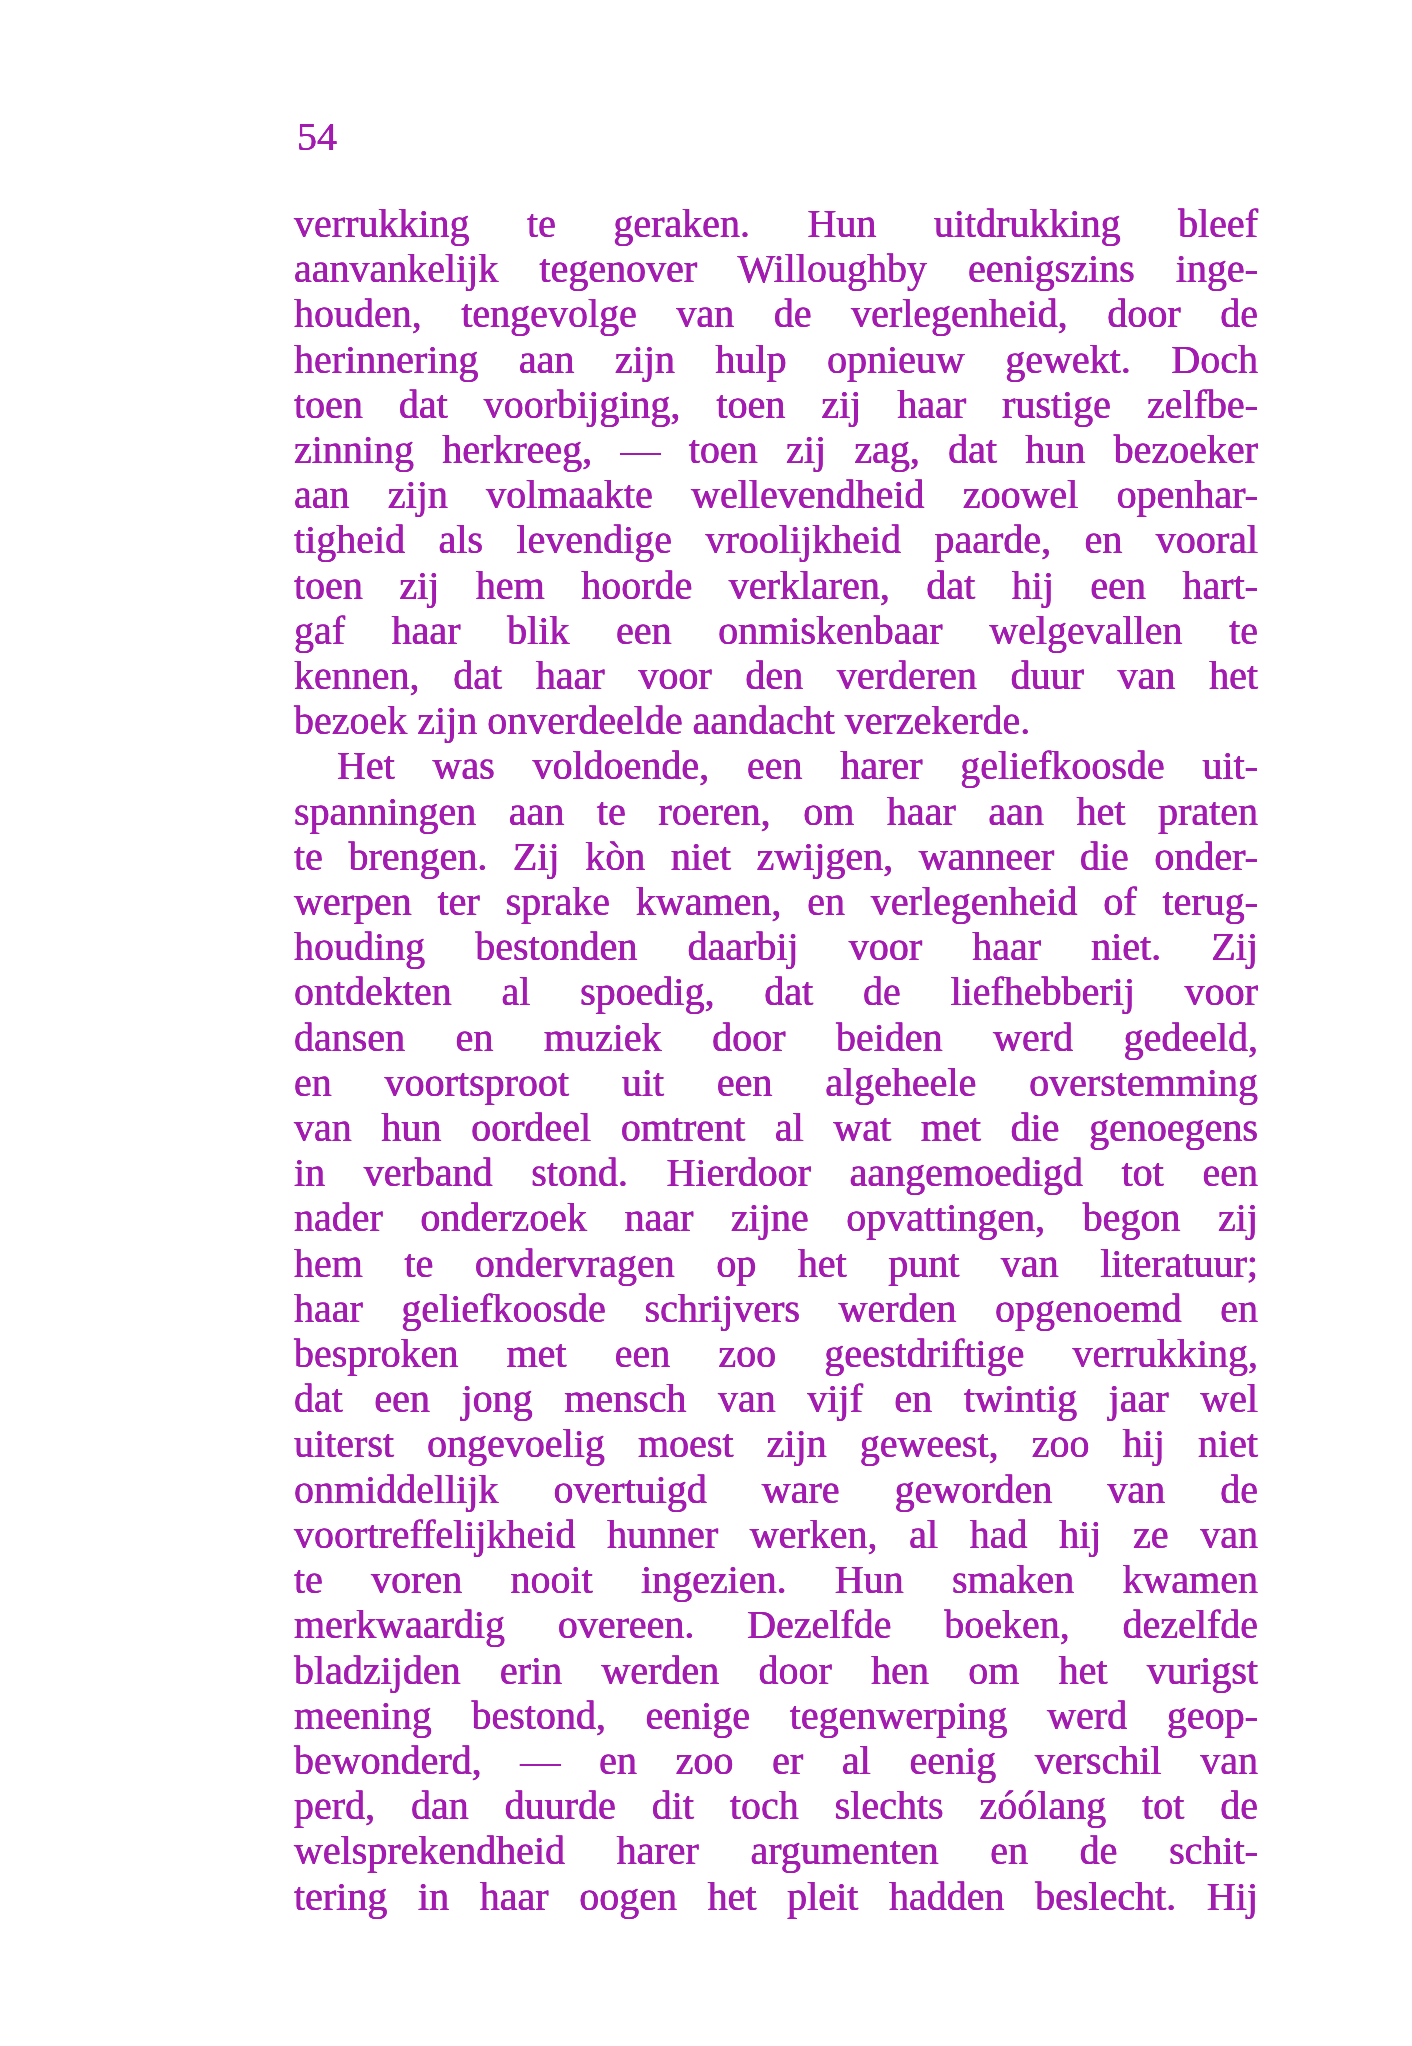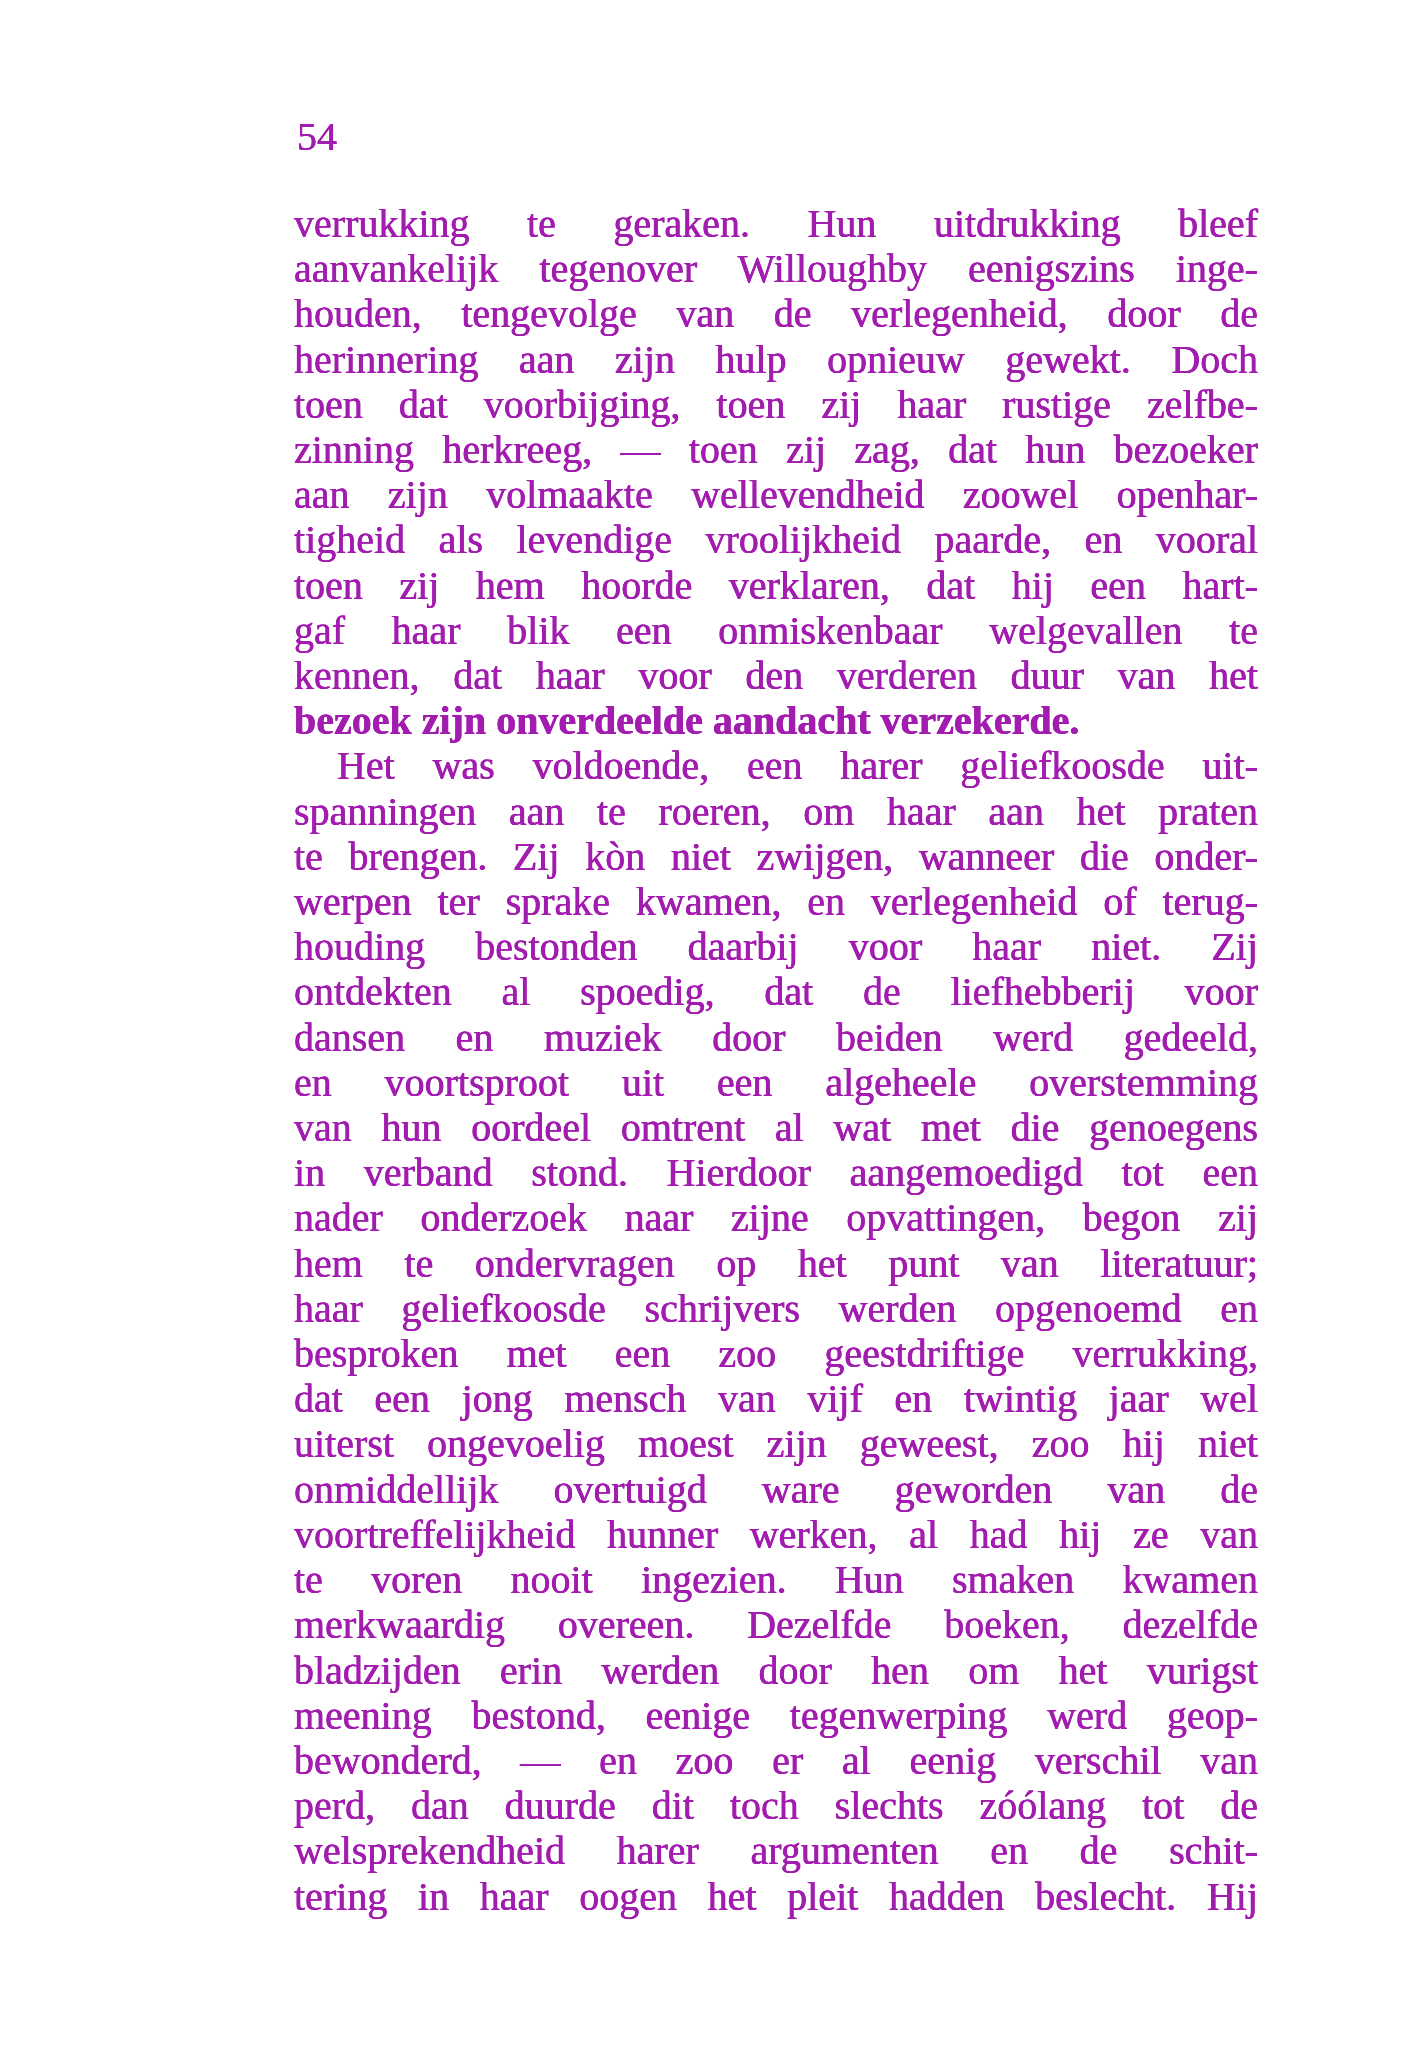--- a/index.html
+++ b/index.html
@@ -35,21 +35,20 @@
     text-shadow: 0.35px 0 0 currentColor, -0.35px 0 0 currentColor;
     margin-top: 29px;
   }
   .line {
     text-align: justify;
     text-align-last: justify;
     white-space: normal;
   }
   .line.end {
     text-align-last: left;
-    font-weight: bold;
   }
   .line.indent {
     text-indent: 43px;
   }
 </style>
 </head>
 <body>
 
 <div class="page">
   <div class="page-number">54</div>

